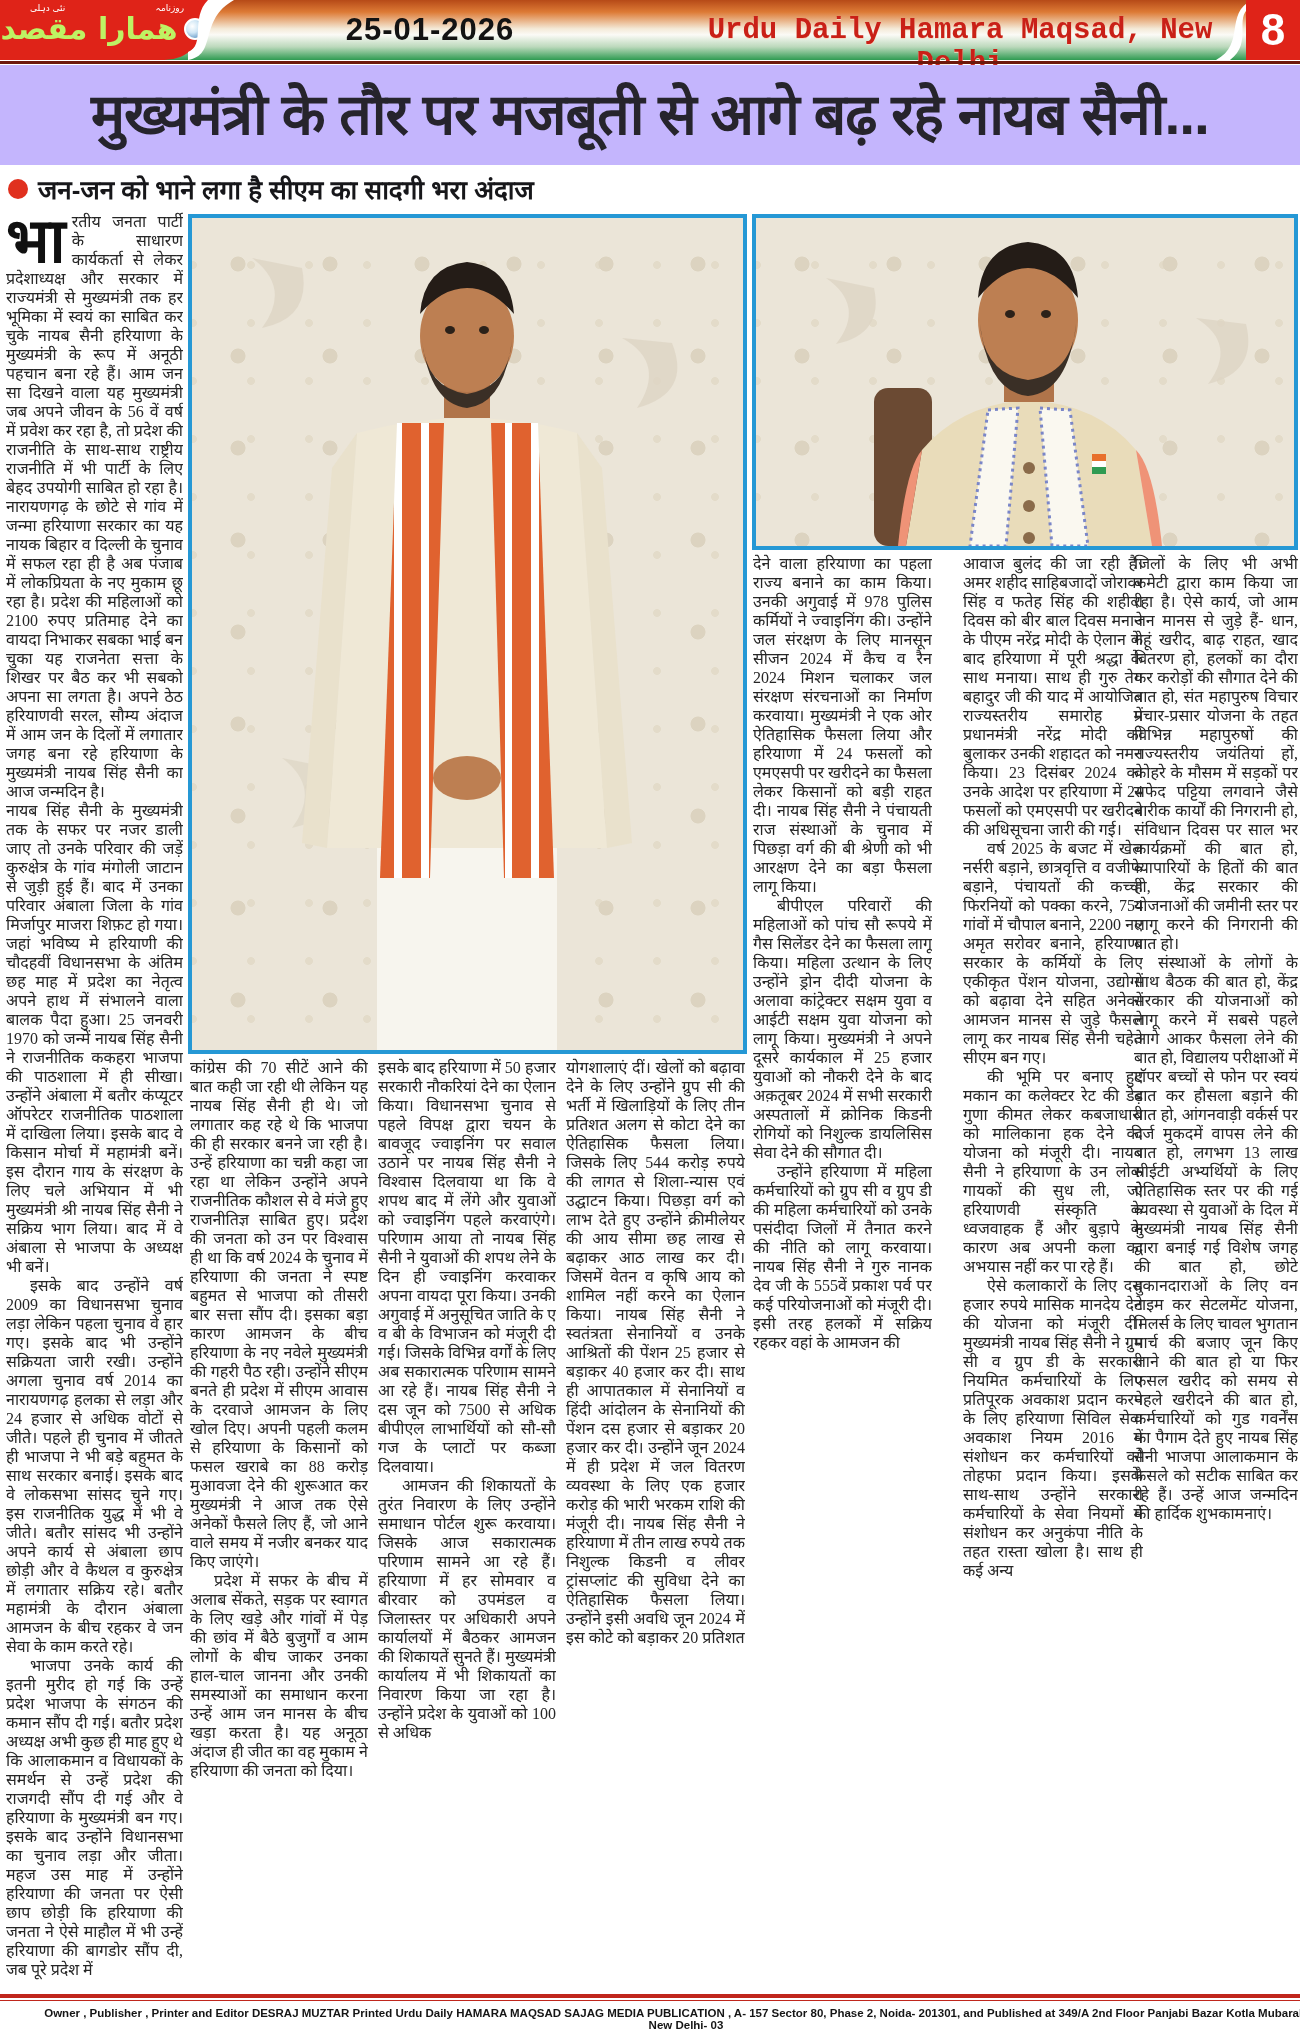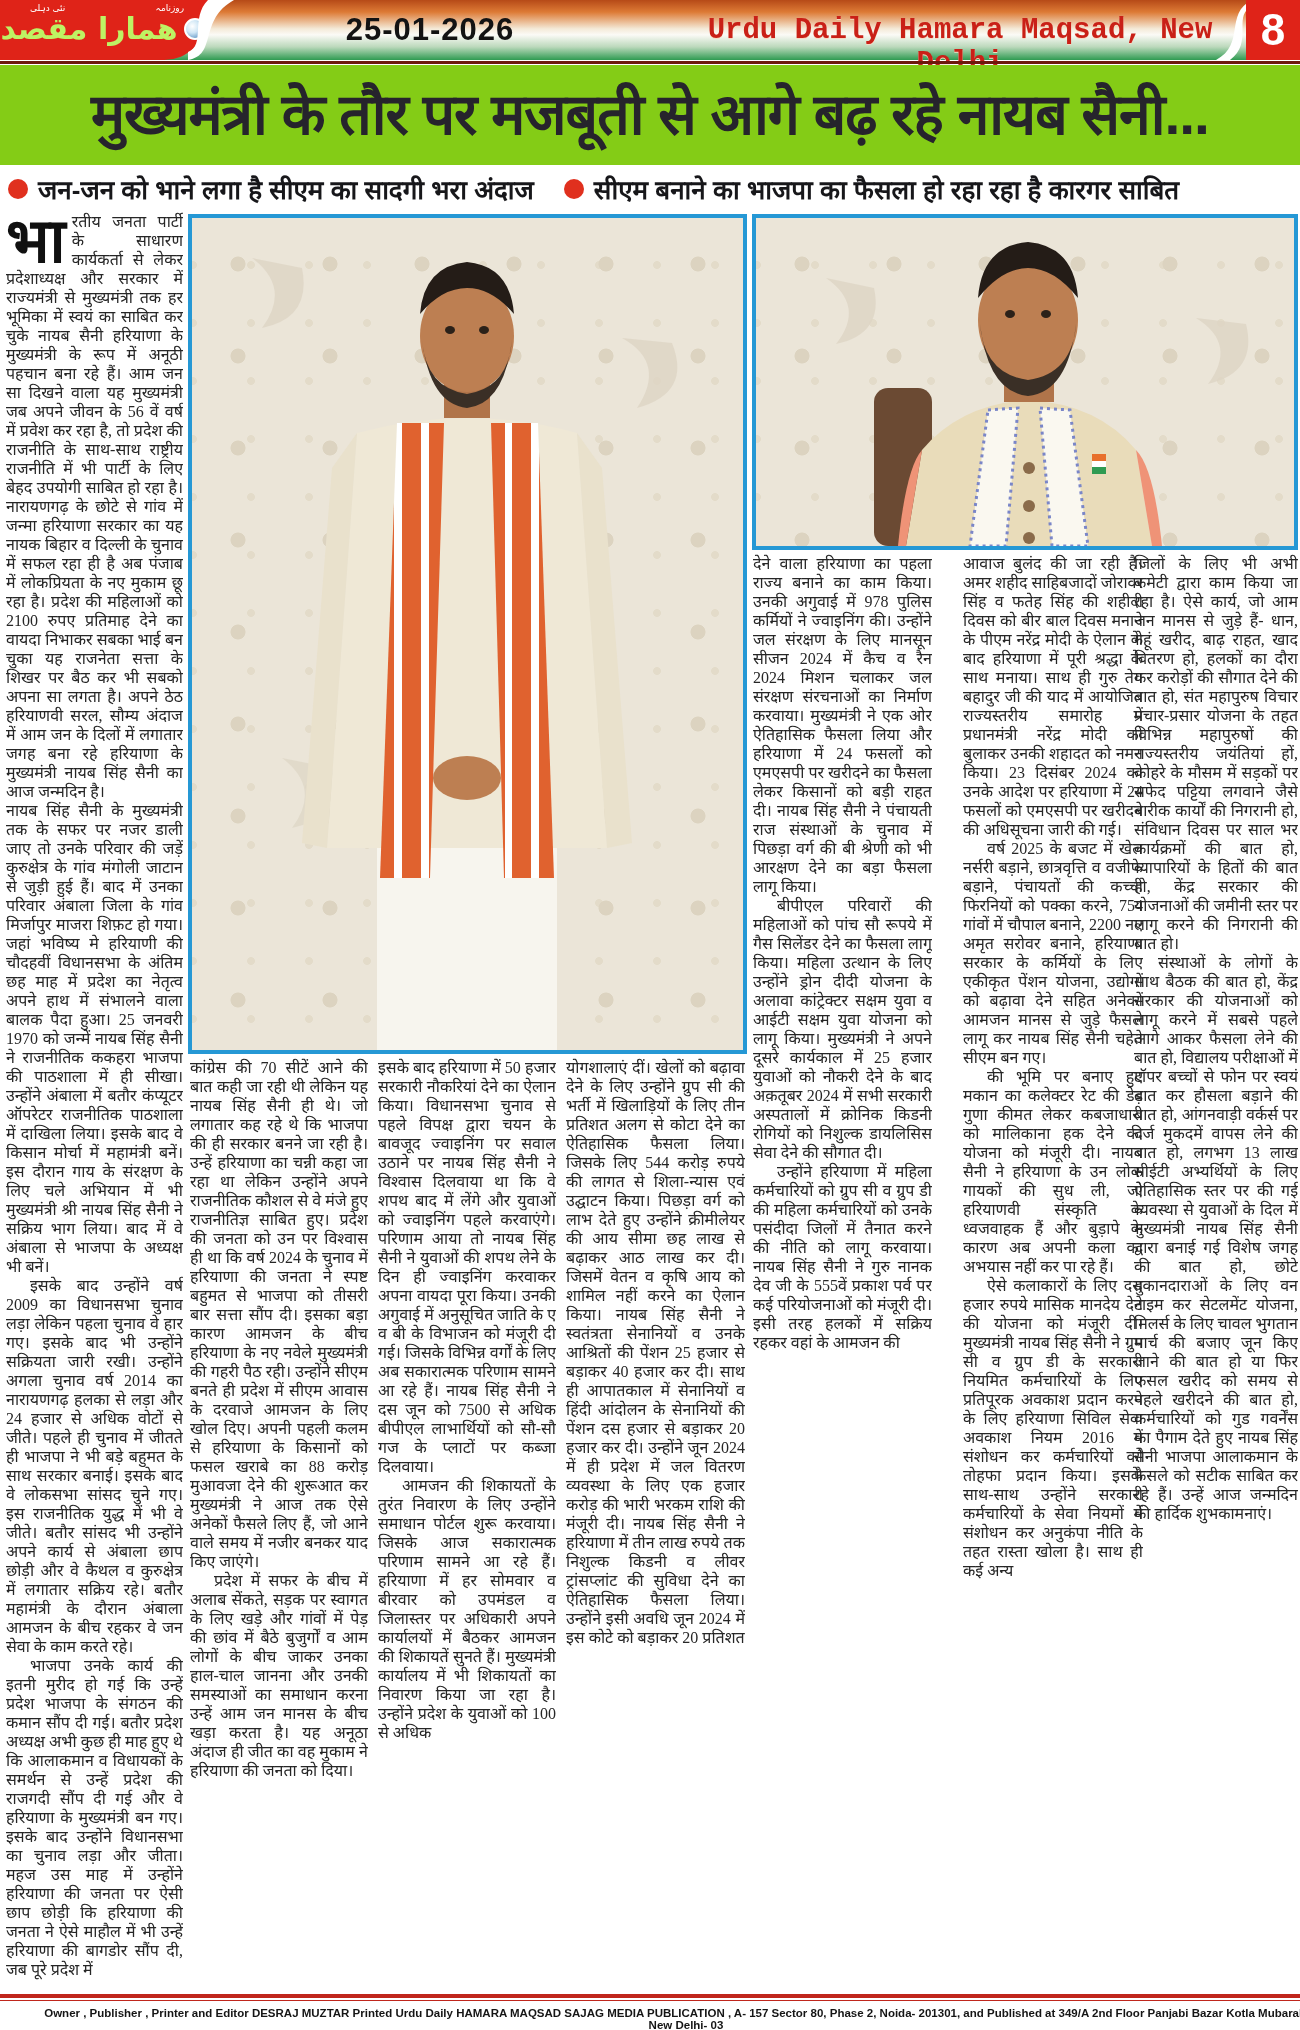--- a/index.html
+++ b/index.html
@@ -23,21 +23,21 @@
   #paper-name{position:absolute;left:700px;top:14px;width:520px;text-align:center;
     font-family:Liberation Mono, monospace;font-weight:bold;font-size:29px;color:#c92017;
     text-shadow:0 1px 0 #f7d9c2;}
   #pagenum-box{position:absolute;right:0;top:0;width:54px;height:60px;background:#df2318;
     display:flex;align-items:center;justify-content:center;color:#fff;font-family:"Liberation Sans",sans-serif;
     font-size:44px;font-weight:bold;}
   #pagenum-swoosh{position:absolute;right:48px;top:0;width:36px;height:60px;}
 
   
   #rule-top{position:absolute;left:0;top:61px;width:1300px;height:3px;background:#6d180c;}
-  #headline-band{position:absolute;left:0;top:65px;width:1300px;height:100px;background:#84cc16;
+  #headline-band{position:absolute;left:0;top:65px;width:1300px;height:100px;background:#c4b5fd;
     display:flex;align-items:center;}
   #headline{width:100%;text-align:center;font-family:"Liberation Sans","DejaVu Sans",sans-serif;
     font-weight:900;font-size:57px;color:#26242c;letter-spacing:-1px;margin:0;line-height:1.05;}
 
   
   #subheads{position:absolute;left:8px;top:170px;width:1284px;height:38px;display:flex;
     align-items:center;font-family:"Liberation Sans","DejaVu Sans",sans-serif;gap:30px;}
   .subhead{display:flex;align-items:center;gap:10px;font-weight:bold;font-size:26px;color:#17171a;white-space:nowrap;}
   .bullet{width:20px;height:20px;border-radius:50%;background:#e0301e;flex:0 0 auto;}
 
@@ -97,24 +97,20 @@
   <div id="rule-top"></div>
 
   <div id="headline-band">
     <h1 id="headline">मुख्यमंत्री के तौर पर मजबूती से आगे बढ़ रहे नायब सैनी...</h1>
   </div>
 
   <div id="subheads">
     <div class="subhead">
       <span class="bullet"></span>
       <span>जन-जन को भाने लगा है सीएम का सादगी भरा अंदाज</span>
-    </div>
-    <div class="subhead">
-      <span class="bullet"></span>
-      <span>सीएम बनाने का भाजपा का फैसला हो रहा रहा है कारगर साबित</span>
     </div>
   </div>
 
   <div class="photo" id="photo1">
     <svg viewBox="0 0 551 832" preserveAspectRatio="xMidYMax meet">
       <path d="M60 40 q40 30 10 70 q50 -10 40 -60z" fill="#ddd5c4" opacity="0.8"></path>
       <path d="M430 120 q45 25 15 70 q55 -15 35 -65z" fill="#ddd5c4" opacity="0.8"></path>
       <path d="M90 540 q40 30 10 70 q50 -10 40 -60z" fill="#ddd5c4" opacity="0.7"></path>
       <rect x="185" y="615" width="180" height="217" fill="#f7f5ee"></rect>
       <path d="M165 215 Q275 185 385 215 L415 630 L135 630 Z" fill="#efe8d6"></path>

